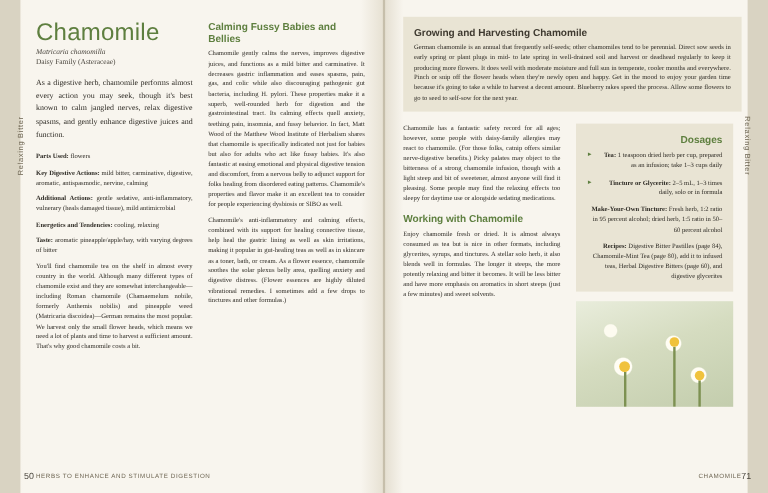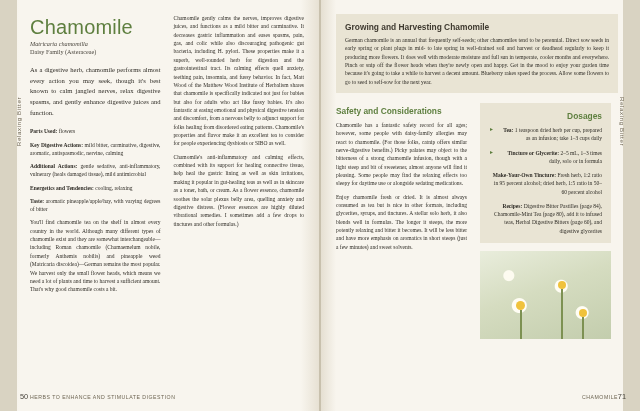--- a/index.html
+++ b/index.html
@@ -278,20 +278,21 @@
         </div>
         <div class="kv">
           <span class="lbl">Taste:</span>
           <span>aromatic pineapple/apple/hay, with varying degrees of bitter</span>
         </div>
 
         <p class="body">You'll find chamomile tea on the shelf in almost every country in the world. Although many different types of chamomile exist and they are somewhat interchangeable—including Roman chamomile (Chamaemelum nobile, formerly Anthemis nobilis) and pineapple weed (Matricaria discoidea)—German remains the most popular. We harvest only the small flower heads, which means we need a lot of plants and time to harvest a sufficient amount. That's why good chamomile costs a bit.</p>
       </div>
 
       <div class="col">
+        <h2 class="sec">Calming Fussy Babies and Bellies</h2>
         <p class="body">Chamomile gently calms the nerves, improves digestive juices, and functions as a mild bitter and carminative. It decreases gastric inflammation and eases spasms, pain, gas, and colic while also discouraging pathogenic gut bacteria, including H. pylori. These properties make it a superb, well-rounded herb for digestion and the gastrointestinal tract. Its calming effects quell anxiety, teething pain, insomnia, and fussy behavior. In fact, Matt Wood of the Matthew Wood Institute of Herbalism shares that chamomile is specifically indicated not just for babies but also for adults who act like fussy babies. It's also fantastic at easing emotional and physical digestive tension and discomfort, from a nervous belly to adjunct support for folks healing from disordered eating patterns. Chamomile's properties and flavor make it an excellent tea to consider for people experiencing dysbiosis or SIBO as well.</p>
 
         <p class="body">Chamomile's anti-inflammatory and calming effects, combined with its support for healing connective tissue, help heal the gastric lining as well as skin irritations, making it popular in gut-healing teas as well as in skincare as a toner, bath, or cream. As a flower essence, chamomile soothes the solar plexus belly area, quelling anxiety and digestive distress. (Flower essences are highly diluted vibrational remedies. I sometimes add a few drops to tinctures and other formulas.)</p>
       </div>
     </div>
 
     <div class="pnum lp">50</div>
     <div class="footer left-f">Herbs to Enhance and Stimulate Digestion</div>
   </div>
 
@@ -302,23 +303,23 @@
     </div>
 
     <div class="box">
       <h2>Growing and Harvesting Chamomile</h2>
       <p>German chamomile is an annual that frequently self-seeds; other chamomiles tend to be perennial. Direct sow seeds in early spring or plant plugs in mid- to late spring in well-drained soil and harvest or deadhead regularly to keep it producing more flowers. It does well with moderate moisture and full sun in temperate, cooler months and everywhere. Pinch or snip off the flower heads when they're newly open and happy. Get in the mood to enjoy your garden time because it's going to take a while to harvest a decent amount. Blueberry rakes speed the process. Allow some flowers to go to seed to self-sow for the next year.</p>
     </div>
 
     <div class="cols">
 
       <div class="col-narrow">
-        <h2 class="sec">Safety and Considerations</h2>
         <p class="body">Chamomile has a fantastic safety record for all ages; however, some people with daisy-family allergies may react to chamomile. (For those folks, catnip offers similar nerve-digestive benefits.) Picky palates may object to the bitterness of a strong chamomile infusion, though with a light steep and bit of sweetener, almost anyone will find it pleasing. Some people may find the relaxing effects too sleepy for daytime use or alongside sedating medications.</p>
 
+        <h3 class="sub">Working with Chamomile</h3>
         <p class="body">Enjoy chamomile fresh or dried. It is almost always consumed as tea but is nice in other formats, including glycerites, syrups, and tinctures. A stellar solo herb, it also blends well in formulas. The longer it steeps, the more potently relaxing and bitter it becomes. It will be less bitter and have more emphasis on aromatics in short steeps (just a few minutes) and sweet solvents.</p>
       </div>
 
       <div class="col-narrow">
         <div class="dosebox">
           <h2>Dosages</h2>
 
           <div class="dose-item">
             <span class="tri">►</span>
             <span>

